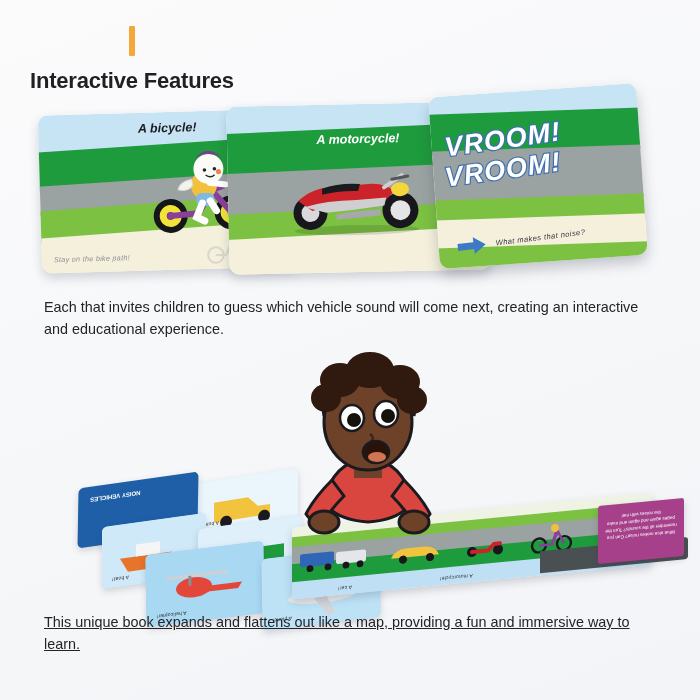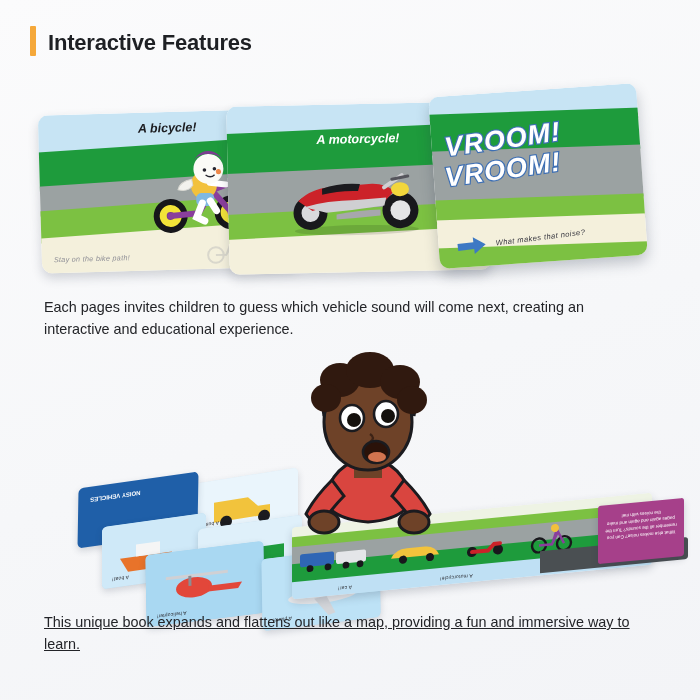--- a/index.html
+++ b/index.html
@@ -6,21 +6,21 @@
   html, body {
     width: 700px; height: 700px;
     background: #f7f8fa;
     font-family: "Liberation Sans", sans-serif;
     overflow: hidden;
   }
   .page { position: relative; width: 700px; height: 700px; background:
     linear-gradient(160deg,#fbfbfc 0%, #f6f7f9 55%, #f3f4f7 100%); }
 
   
-  .heading-row { position:absolute; left:30px; top:26px; display:flex; align-items:flex-end; gap:12px; }
+  .heading-row { position:absolute; left:30px; top:26px; display:flex; align-items:center; gap:12px;flex-direction:column; }
   .accent-bar { width:6px; height:30px; background:#f5a83a; border-radius:1px; }
   .heading-text { font-size:22px; font-weight:bold; color:#1e2024; letter-spacing:-0.2px; }
 
   
   .book-top { position:absolute; left:32px; top:86px; width:636px; height:190px; }
 
   .panel { position:absolute; border-radius:10px; overflow:hidden;
            box-shadow: 0 5px 11px rgba(40,50,70,.20); background:#fff; }
 
   
@@ -229,21 +229,21 @@
 
       <div class="arrow-q">
         <svg class="blue-arrow" viewBox="0 0 30 19">
           <path d="M1 6 H17 V1 L29 9.5 L17 18 V13 H1 Z" fill="#3d79c4"></path>
         </svg>
         <div class="q-text">What makes that noise?</div>
       </div>
     </div>
   </div>
 
-  <div class="para para-1">Each pages invites children to guess which vehicle sound will come next, creating an interactive and educational experience.</div>
+  <div class="para para-1">Each that invites children to guess which vehicle sound will come next, creating an interactive and educational experience.</div>
 
   <div class="scene">
 
     <div class="pg cover-yellow">
       <svg viewBox="0 0 108 52" style="width:100%;height:100%">
         <rect x="0" y="0" width="108" height="52" fill="#eaf5fc"></rect>
         <path d="M24 22 h34 l10 10 h12 v10 H24z" fill="#f2c33c"></path>
         <circle cx="36" cy="43" r="6" fill="#1b1b1f"></circle>
           <circle cx="74" cy="43" r="6" fill="#1b1b1f"></circle>
       </svg>

